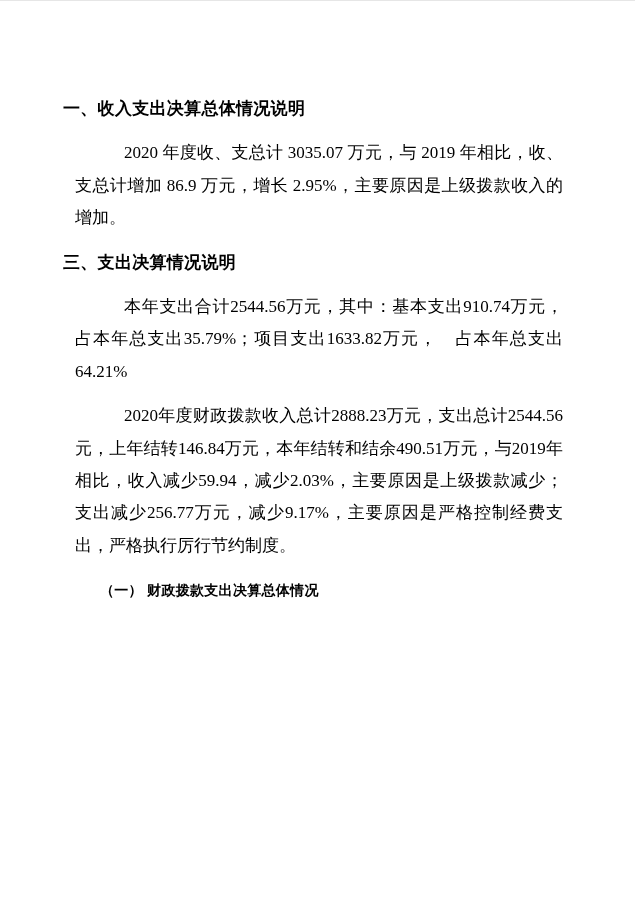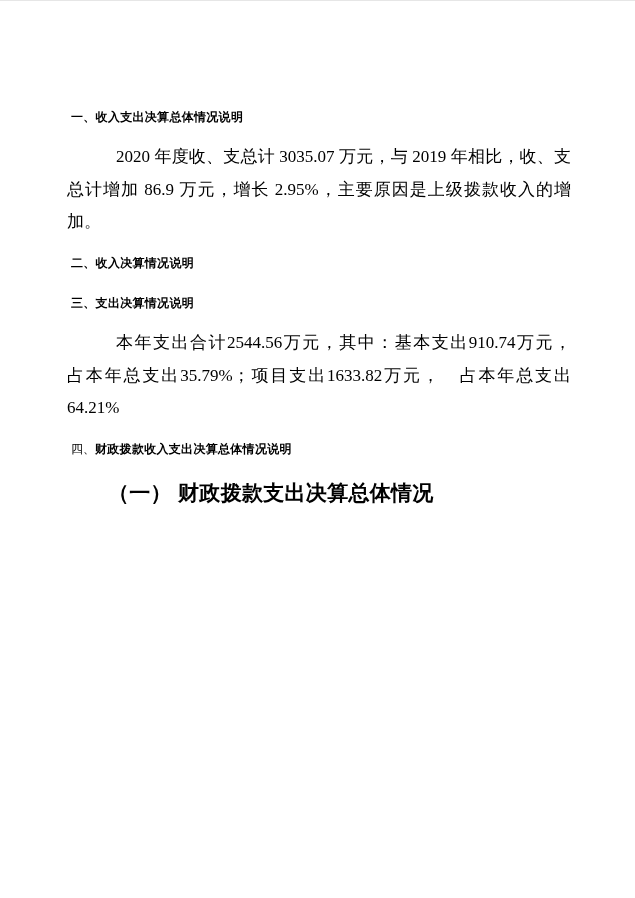--- a/index.html
+++ b/index.html
@@ -17,68 +17,67 @@
     box-sizing: border-box;
     padding: 92px 60px 0 63px;
     border-top: 1px solid #e6e6e6;
     overflow: hidden;
     font-family: "Liberation Serif", "DejaVu Serif", serif;
     font-size: 17px;
     line-height: 32.4px;
   }
   .sec { margin: 0; }
   .heading {
-    margin: 8px;
+    margin: 0;
     font-family: "Liberation Sans", "DejaVu Sans", sans-serif;
     font-weight: bold;
-    font-size: 12px;
+    font-size: 17px;
     line-height: 32.4px;
     letter-spacing: 0.3px;
   }
   .heading .num--regular {
     font-family: "Liberation Serif", "DejaVu Serif", serif;
     font-weight: normal;
     letter-spacing: 0;
   }
   .subheading {
-    margin: 12px;
+    margin: 4px;
     font-family: "Liberation Sans", "DejaVu Sans", sans-serif;
     font-weight: bold;
-    font-size: 21px;
+    font-size: 14px;
     line-height: 32.4px;
     text-indent: 33px;
     letter-spacing: 0.3px;
   }
   .para {
-    margin: 4px;
+    margin: 12px;
     text-align: justify;
     text-justify: inter-character;
     text-indent: 49px;
   }
 </style>
 </head>
 <body>
 
 <div class="page">
 
   <section class="sec">
     <h2 class="heading"><span class="num">一、</span><span class="ttl">收入支出决算总体情况说明</span></h2>
     <p class="para">2020 年度收、支总计 3035.07 万元，与 2019 年相比，收、支总计增加 86.9 万元，增长 2.95%，主要原因是上级拨款收入的增加。</p>
   </section>
 
   <section class="sec">
-    <h2 class="heading"><span class="num">二、</span><span class="ttl">收入决算情况说明</span></h2>
   </section>
 
   <section class="sec">
     <h2 class="heading"><span class="num">三、</span><span class="ttl">支出决算情况说明</span></h2>
     <p class="para">本年支出合计2544.56万元，其中：基本支出910.74万元，　占本年总支出35.79%；项目支出1633.82万元，　占本年总支出64.21%</p>
   </section>
 
   <section class="sec">
-    <h2 class="heading"><span class="num num--regular">四、</span><span class="ttl">财政拨款收入支出决算总体情况说明</span></h2>
+    <p class="para">2020年度财政拨款收入总计2888.23万元，支出总计2544.56元，上年结转146.84万元，本年结转和结余490.51万元，与2019年相比，收入减少59.94，减少2.03%，主要原因是上级拨款减少；支出减少256.77万元，减少9.17%，主要原因是严格控制经费支出，严格执行厉行节约制度。</p>
   </section>
 
   <section class="sec">
     <h3 class="subheading">（一） 财政拨款支出决算总体情况</h3>
   </section>
 
 </div>
 
 </body></html>

